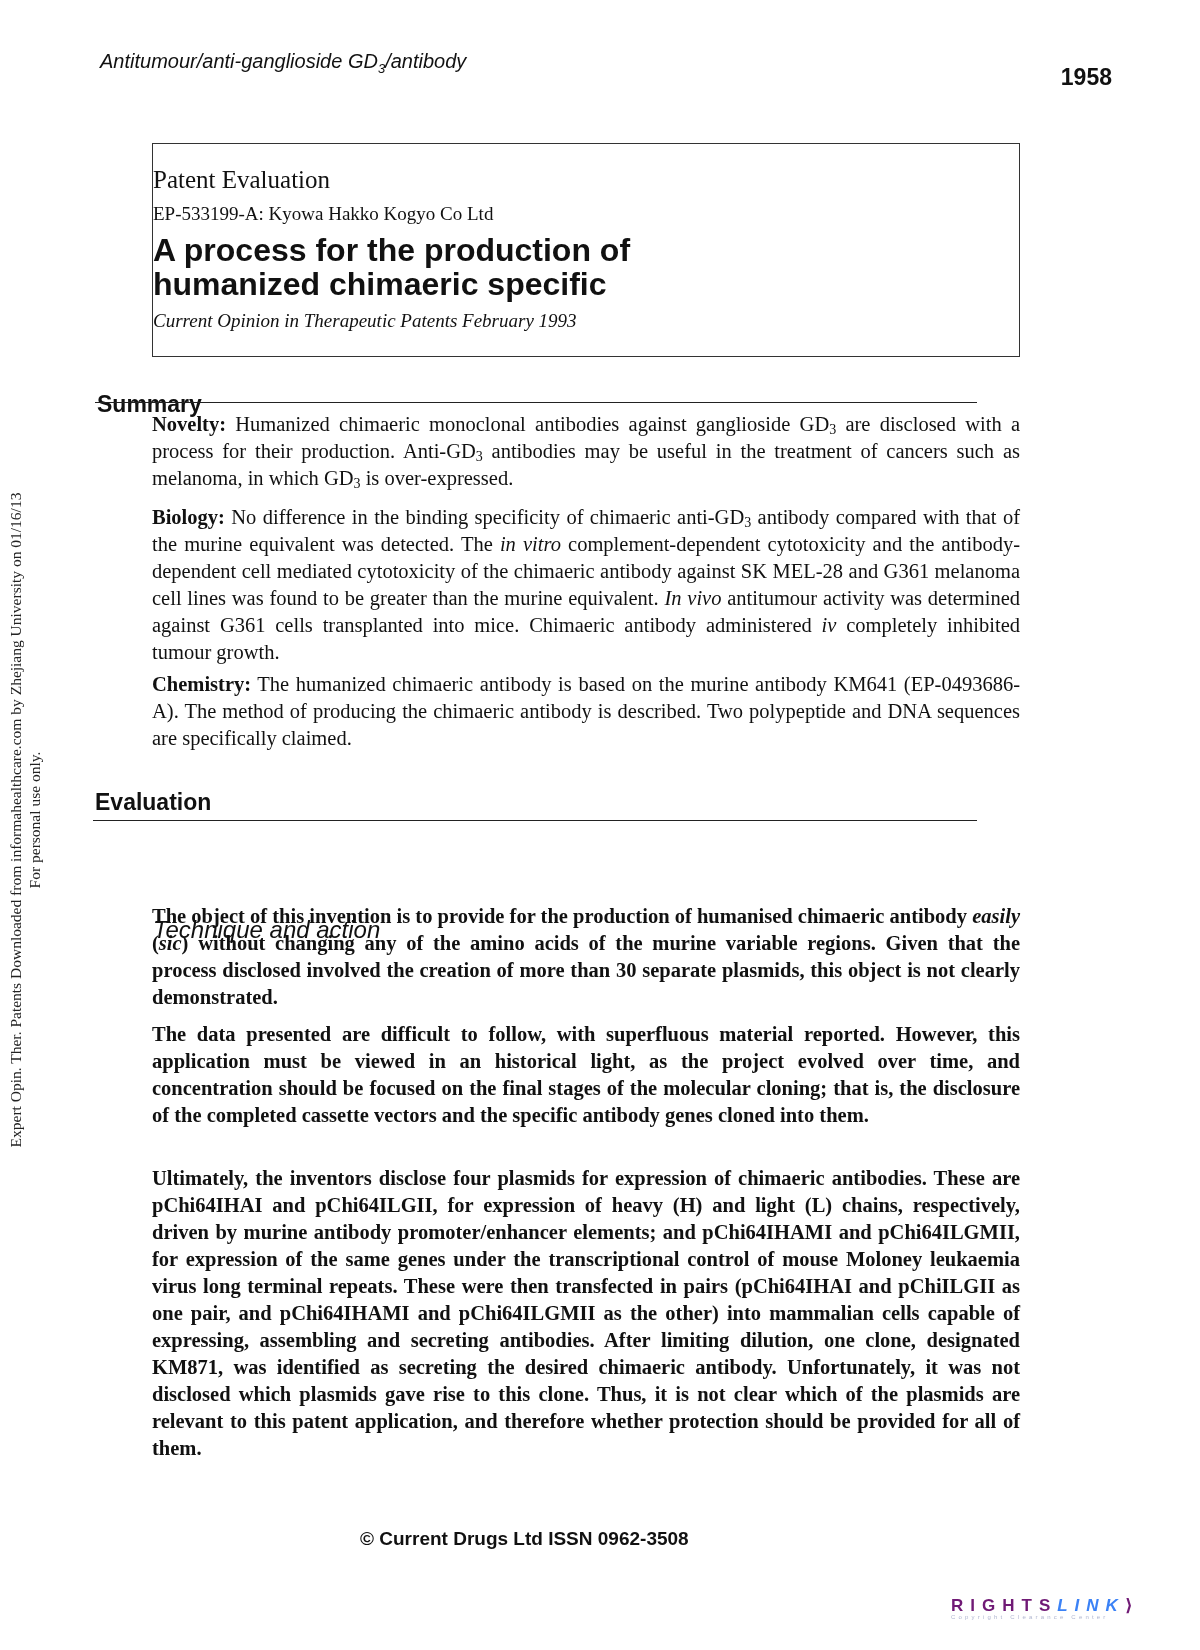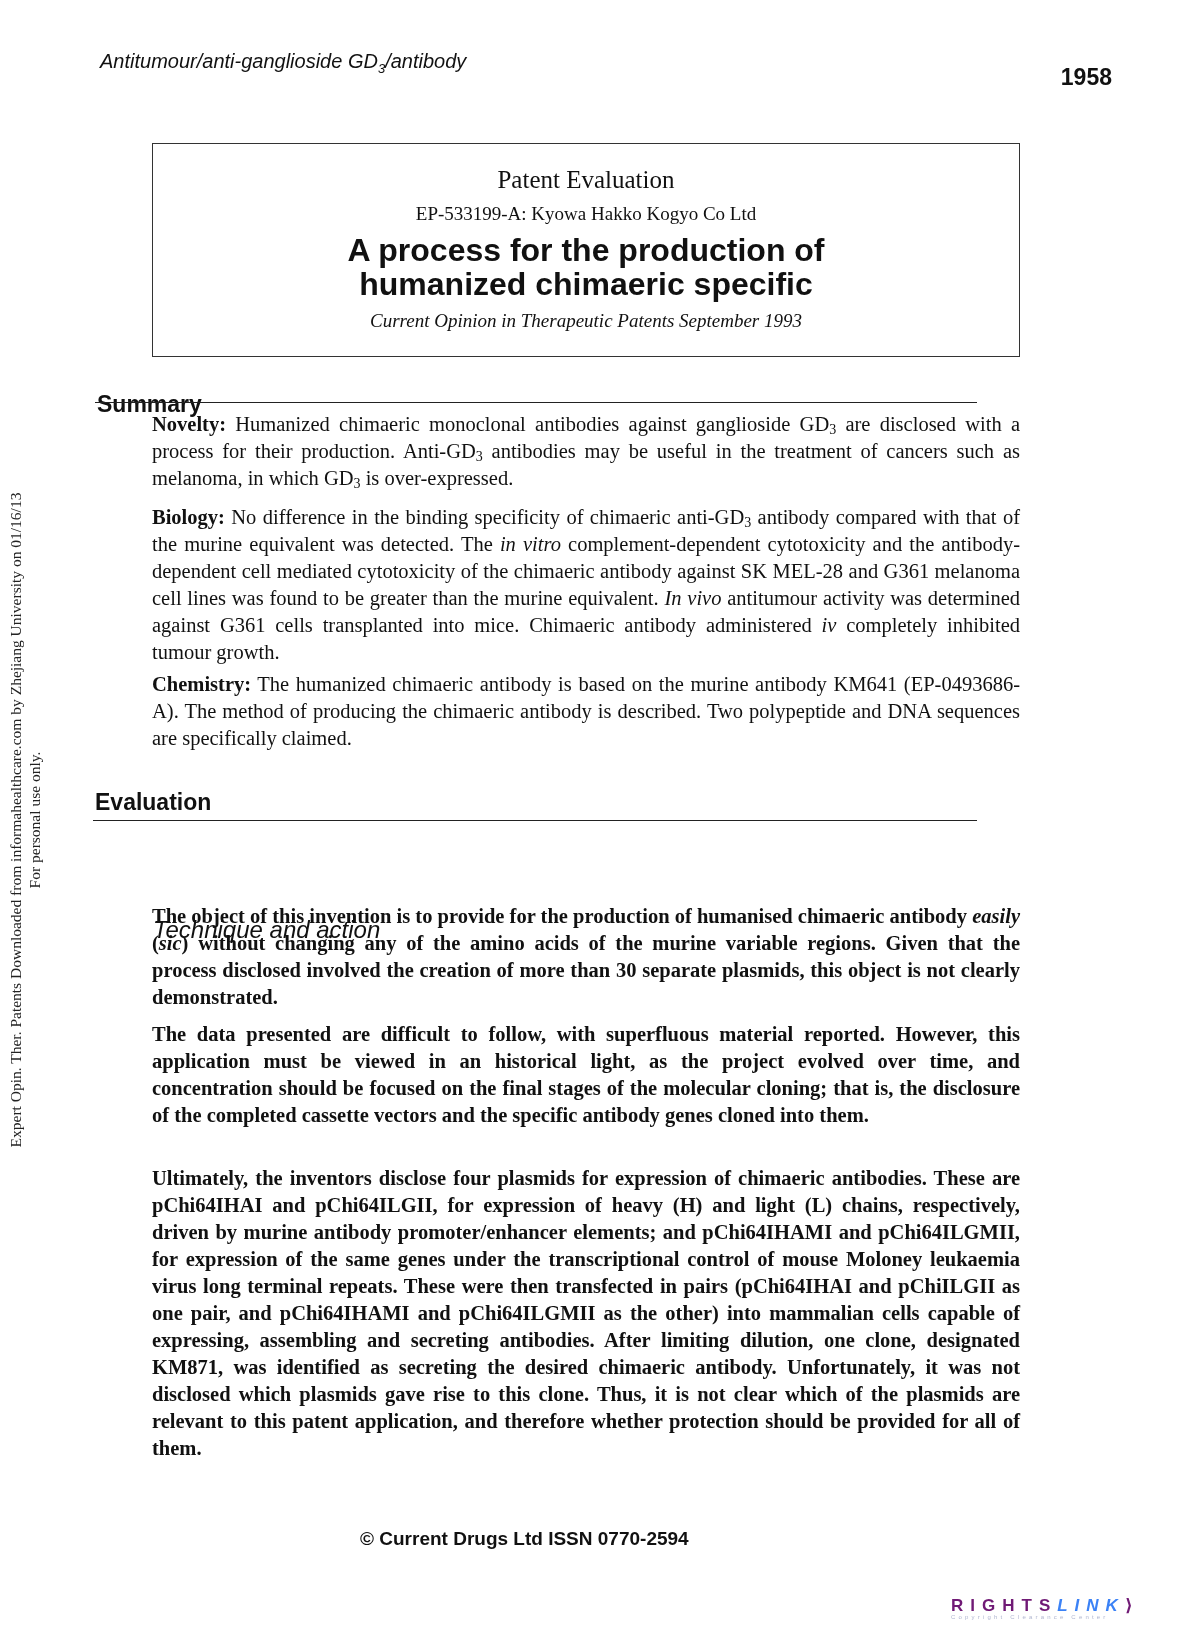--- a/index.html
+++ b/index.html
@@ -3,21 +3,21 @@
 <meta charset="utf-8">
 <style>
   html, body { margin: 0; padding: 0; background: #ffffff; }
   body { width: 1200px; height: 1650px; position: relative; overflow: hidden; color: #111; }
   .serif { font-family: "Liberation Serif", "DejaVu Serif", serif; }
   .sans { font-family: "Liberation Sans", "DejaVu Sans", sans-serif; }
 
   .running-head { position: absolute; left: 100px; top: 50px; font-size: 20px; font-style: italic; }
   .page-number { position: absolute; right: 88px; top: 64px; font-size: 23px; font-weight: bold; }
 
-  .title-box { position: absolute; left: 152px; top: 143px; width: 868px; height: 214px; border: 1.5px solid #333; box-sizing: border-box; text-align: center; }
+  .title-box { position: absolute; left: 152px; top: 143px; width: 868px; height: 214px; border: 1.5px solid #333; box-sizing: border-box; text-align: left; }
   .tb-kicker { margin-top: 22px; font-size: 25px; }
   .tb-patent { margin-top: 9px; font-size: 19px; }
   .tb-title { margin-top: 8px; font-size: 32px; font-weight: bold; line-height: 34px; }
   .tb-source { margin-top: 9px; font-size: 19px; font-style: italic; }
 
   .section-head { position: absolute; font-size: 23px; font-weight: bold; }
   .rule { position: absolute; height: 0; border-top: 1.5px solid #222; }
 
   .para { position: absolute; left: 152px; width: 868px; font-size: 20.5px; line-height: 27px; text-align: justify; }
   .para b { font-weight: bold; }
@@ -42,21 +42,21 @@
 <div class="running-head sans"><span>Antitumour/anti-ganglioside GD</span><sub style="font-size:13px">3</sub><span>/antibody</span></div>
 <div class="page-number sans">1958</div>
 
 <div class="title-box">
   <div class="tb-kicker serif">Patent Evaluation</div>
   <div class="tb-patent serif">EP-533199-A: Kyowa Hakko Kogyo Co Ltd</div>
   <div class="tb-title sans">
     <div>A process for the production of</div>
     <div>humanized chimaeric specific</div>
   </div>
-  <div class="tb-source serif">Current Opinion in Therapeutic Patents September 1993</div>
+  <div class="tb-source serif">Current Opinion in Therapeutic Patents February 1993</div>
 </div>
 
 <div class="section-head sans" style="left:97px; top:371px;margin-top:20px;">Summary</div>
 <div class="rule" style="left:95px; top:402px; width:882px;"></div>
 
 <div class="para serif" style="top:411px;"><b>Novelty:</b><span> Humanized chimaeric monoclonal antibodies against ganglioside GD</span><sub>3</sub><span> are disclosed with a process for their production. Anti-GD</span><sub>3</sub><span> antibodies may be useful in the treatment of cancers such as melanoma, in which GD</span><sub>3</sub><span> is over-expressed.</span></div>
 
 <div class="para serif" style="top:504px;"><b>Biology:</b><span> No difference in the binding specificity of chimaeric anti-GD</span><sub>3</sub><span> antibody compared with that of the murine equivalent was detected. The </span><i>in vitro</i><span> complement-dependent cytotoxicity and the antibody-dependent cell mediated cytotoxicity of the chimaeric antibody against SK MEL-28 and G361 melanoma cell lines was found to be greater than the murine equivalent. </span><i>In vivo</i><span> antitumour activity was determined against G361 cells transplanted into mice. Chimaeric antibody administered </span><i>iv</i><span> completely inhibited tumour growth.</span></div>
 
 <div class="para serif" style="top:671px;"><b>Chemistry:</b><span> The humanized chimaeric antibody is based on the murine antibody KM641 (EP-0493686-A). The method of producing the chimaeric antibody is described. Two polypeptide and DNA sequences are specifically claimed.</span></div>
@@ -65,21 +65,21 @@
 <div class="rule" style="left:93px; top:820px; width:884px;"></div>
 
 <div class="subhead sans">Technique and action</div>
 
 <div class="para serif bold-para" style="top:903px;"><span>The object of this invention is to provide for the production of humanised chimaeric antibody </span><i>easily</i><span> (</span><i>sic</i><span>) without changing any of the amino acids of the murine variable regions. Given that the process disclosed involved the creation of more than 30 separate plasmids, this object is not clearly demonstrated.</span></div>
 
 <div class="para serif bold-para" style="top:1021px;">The data presented are difficult to follow, with superfluous material reported. However, this application must be viewed in an historical light, as the project evolved over time, and concentration should be focused on the final stages of the molecular cloning; that is, the disclosure of the completed cassette vectors and the specific antibody genes cloned into them.</div>
 
 <div class="para serif bold-para" style="top:1165px;">Ultimately, the inventors disclose four plasmids for expression of chimaeric antibodies. These are pChi64IHAI and pChi64ILGII, for expression of heavy (H) and light (L) chains, respectively, driven by murine antibody promoter/enhancer elements; and pChi64IHAMI and pChi64ILGMII, for expression of the same genes under the transcriptional control of mouse Moloney leukaemia virus long terminal repeats. These were then transfected in pairs (pChi64IHAI and pChiILGII as one pair, and pChi64IHAMI and pChi64ILGMII as the other) into mammalian cells capable of expressing, assembling and secreting antibodies. After limiting dilution, one clone, designated KM871, was identified as secreting the desired chimaeric antibody. Unfortunately, it was not disclosed which plasmids gave rise to this clone. Thus, it is not clear which of the plasmids are relevant to this patent application, and therefore whether protection should be provided for all of them.</div>
 
-<div class="copyright sans">© Current Drugs Ltd ISSN 0770-2594</div>
+<div class="copyright sans">© Current Drugs Ltd ISSN 0962-3508</div>
 
 <div class="rightslink sans">
   <div class="rl-main"><span class="rl-rights">RIGHTS</span><span class="rl-link">LINK</span><span class="rl-rights" style="letter-spacing:0">⟩</span></div>
   <div class="rl-sub">Copyright Clearance Center</div>
 </div>
 
 <div class="side-note serif">
   <div>Expert Opin. Ther. Patents Downloaded from informahealthcare.com by Zhejiang University on 01/16/13</div>
   <div>For personal use only.</div>
 </div>

